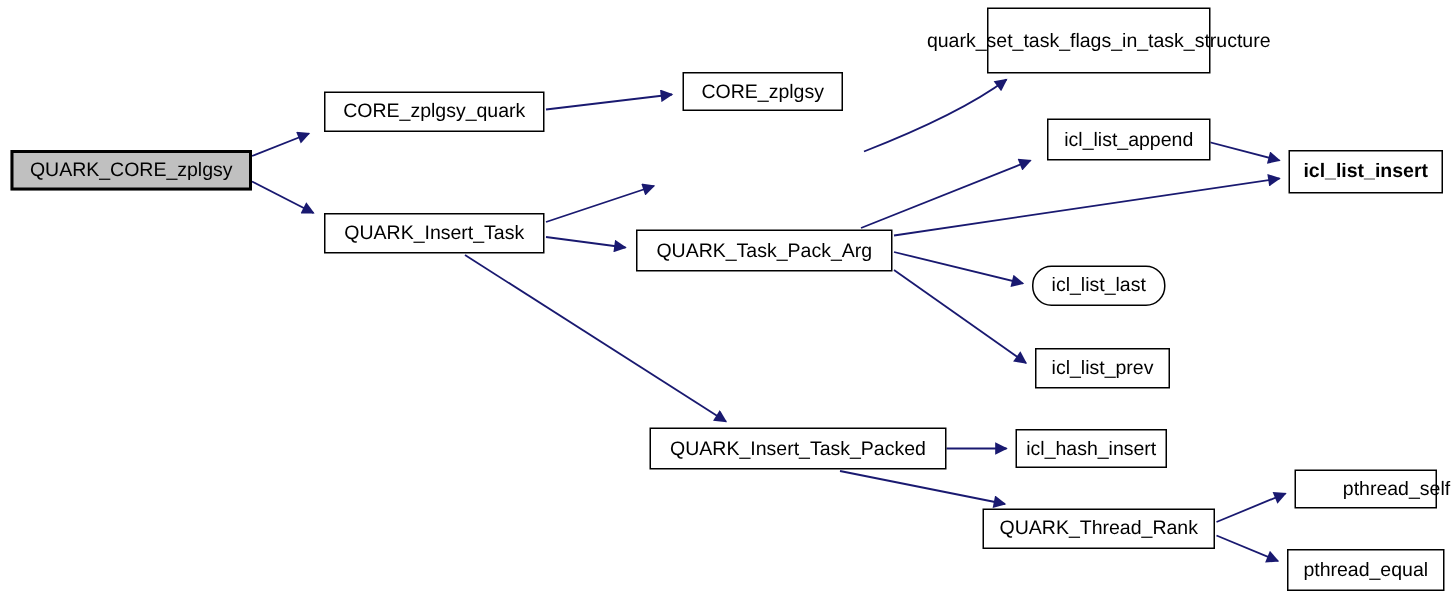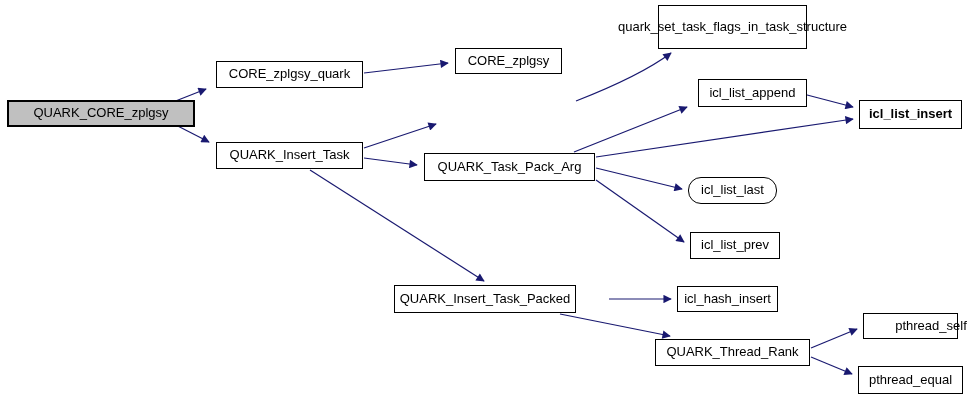--- a/index.html
+++ b/index.html
@@ -69,21 +69,21 @@
       <path d="M596,157 L853,119" marker-end="url(#arrow)"></path>
       <path d="M596,168 L682,189" marker-end="url(#arrow)"></path>
       <path d="M596,180 L684,242" marker-end="url(#arrow)"></path>
       <path d="M609,299 L671,299" marker-end="url(#arrow)"></path>
       <path d="M560,314 L670,336" marker-end="url(#arrow)"></path>
       <path d="M811,348 L857,329" marker-end="url(#arrow)"></path>
       <path d="M811,357 L852,374" marker-end="url(#arrow)"></path>
     </g>
   </svg>
 
-  <div class="node highlighted" style="left:7px; top:100px; width:188px; height:27px;">QUARK_CORE_zplgsy</div>
+  <div class="node highlighted" style="left:7px; top:100px; width:161px; height:27px;">QUARK_CORE_zplgsy</div>
 
   <div class="node" style="left:216px; top:61px; width:147px; height:27px;">CORE_zplgsy_quark</div>
 
   <div class="node" style="left:455px; top:48px; width:107px; height:26px;">CORE_zplgsy</div>
 
   <div class="node" style="left:216px; top:142px; width:147px; height:27px;">QUARK_Insert_Task</div>
 
 
   <div class="node twoline" style="left:658px; top:5px; width:149px; height:44px;">
     <span>quark_set_task_flags</span>
@@ -93,21 +93,21 @@
   <div class="node" style="left:424px; top:153px; width:171px; height:28px;">QUARK_Task_Pack_Arg</div>
 
   <div class="node" style="left:678px; top:79px; width:109px; height:28px;margin-left:20px;">icl_list_append</div>
 
   <div class="node" style="left:859px; top:100px; width:103px; height:29px;font-weight:bold;">icl_list_insert</div>
 
   <div class="node" style="left:688px; top:177px; width:89px; height:27px;border-radius:13px;">icl_list_last</div>
 
   <div class="node" style="left:690px; top:232px; width:90px; height:27px;">icl_list_prev</div>
 
-  <div class="node" style="left:394px; top:285px; width:182px; height:28px;text-align:right;">QUARK_Insert_Task_Packed</div>
+  <div class="node" style="left:433px; top:285px; width:198px; height:28px;text-align:right;">QUARK_Insert_Task_Packed</div>
 
   <div class="node" style="left:677px; top:286px; width:101px; height:26px;">icl_hash_insert</div>
 
   <div class="node" style="left:655px; top:339px; width:155px; height:27px;">QUARK_Thread_Rank</div>
 
   <div class="node" style="left:863px; top:313px; width:95px; height:26px;padding-left:41px;">pthread_self</div>
 
   <div class="node" style="left:858px; top:366px; width:105px; height:28px;">pthread_equal</div>
 
 </div>

